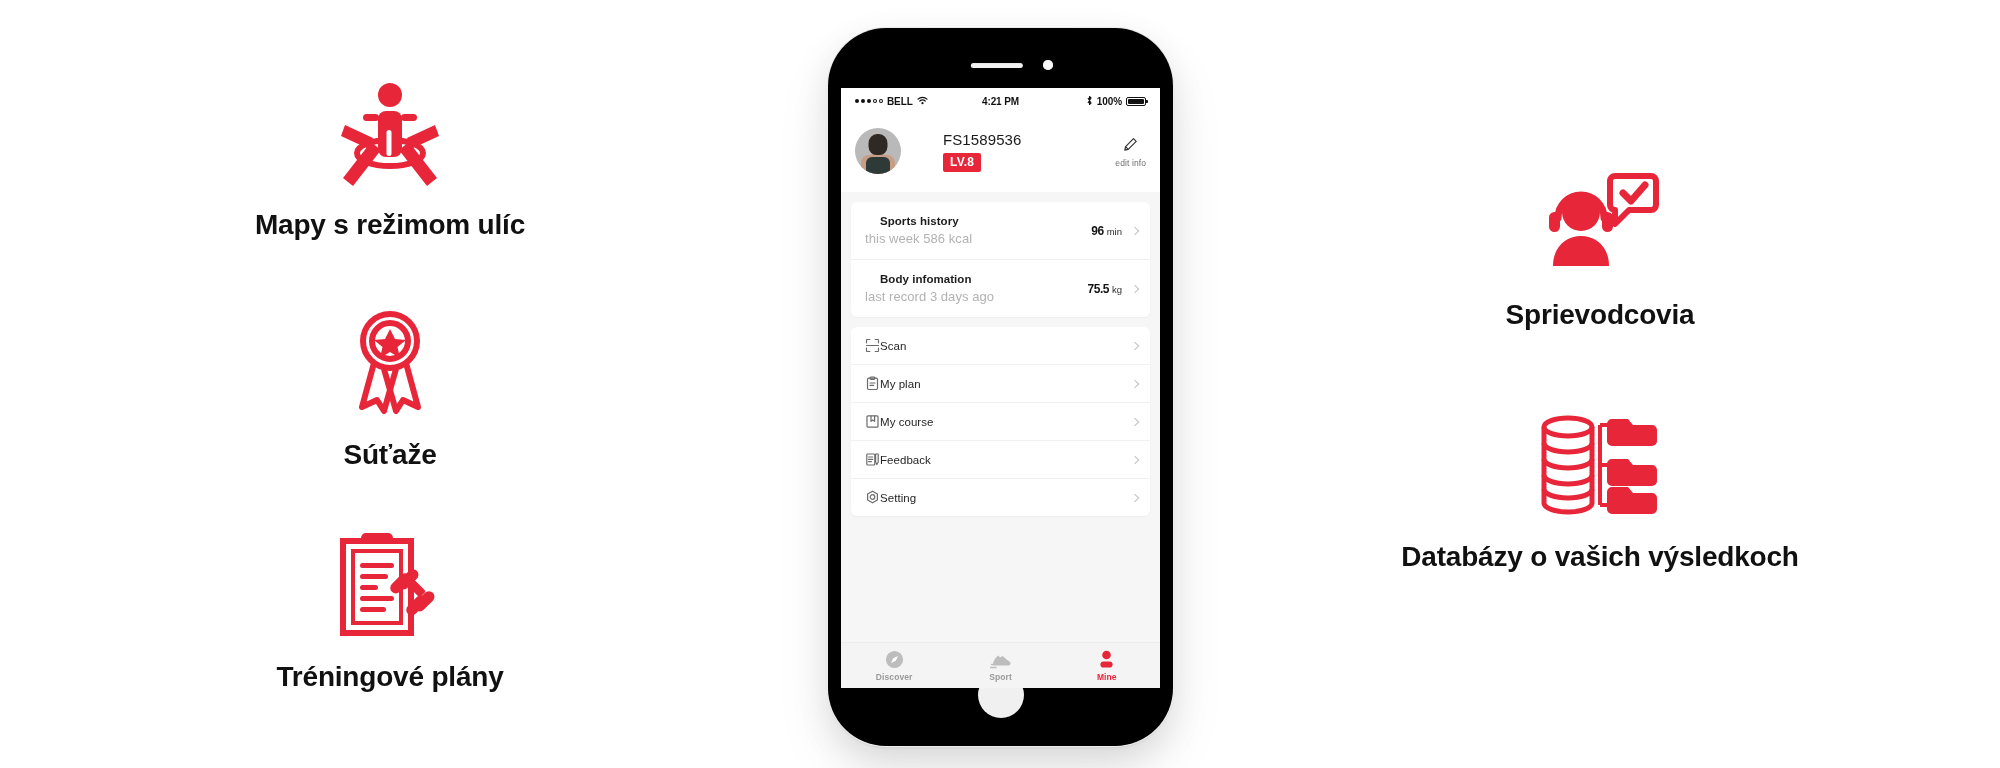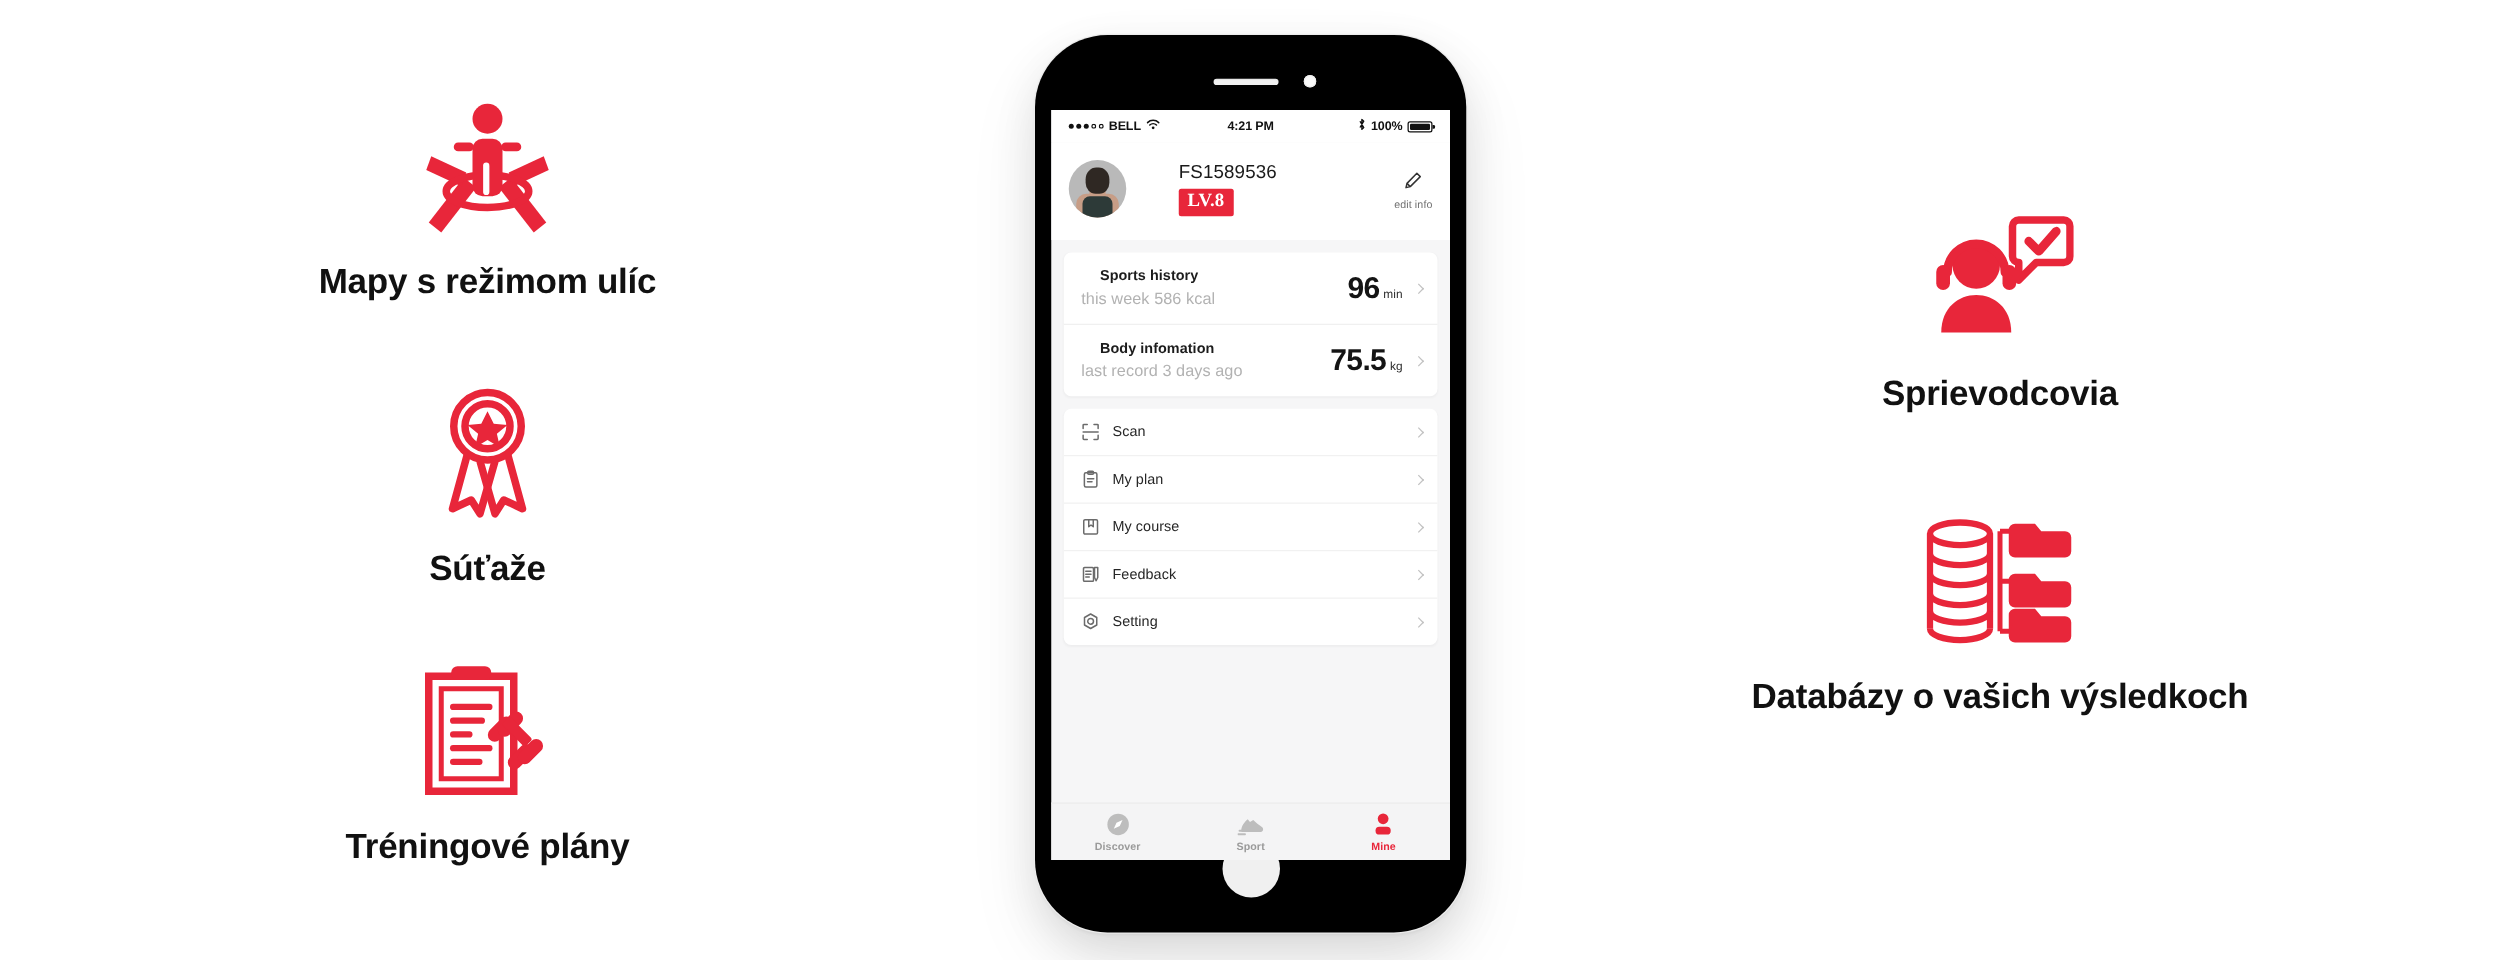--- a/index.html
+++ b/index.html
@@ -143,24 +143,23 @@
     width: 24px; height: 22px; border-radius: 6px 6px 0 0;
     background: #2d3a38;
   }
   .profile-mid { flex: 1; margin-left: 11px; }
   .username {
     font-size: 15px; color: #1a1a1a; letter-spacing: 0.1px;
   }
   .lv-badge {
     display: inline-block; margin-top: 5px;
     background: #e8263a; color: #ffffff;
-    font-size: 15px; font-weight: bold;
+    font-size: 12px; font-weight: bold;
     padding: 2px 7px 3px 7px; border-radius: 2px;
     letter-spacing: 0.2px;
-    font-family: Liberation Serif, serif;
   }
   .edit-info { text-align: center; flex: 0 0 auto; }
   .edit-info .pencil { height: 20px; display: flex; align-items: center; justify-content: center; }
   .edit-info .ei-label {
     font-size: 8.5px; color: #6f6f6f; margin-top: 4px; letter-spacing: 0.1px;
   }
 
   
   .card {
     background: #ffffff;
@@ -170,32 +169,31 @@
   }
   .stat-row {
     display: flex; align-items: center;
     padding: 13px 12px 13px 14px;
   }
   .stat-row + .stat-row { border-top: 1px solid #f0f0f0; }
   .stat-text { flex: 1; }
   .stat-title { font-size: 11.5px; color: #1c1c1c; font-weight: bold; letter-spacing: 0.05px; margin-left: 15px; }
   .stat-sub { font-size: 13px; color: #b2b2b2; margin-top: 4px; letter-spacing: 0.05px; }
   .stat-val { display: flex; align-items: baseline; gap: 3px; margin-right: 10px; }
-  .stat-num { font-size: 24px; font-weight: bold; color: #141414; letter-spacing: -0.5px; }
+  .stat-num { font-size: 12px; font-weight: bold; color: #141414; letter-spacing: -0.5px; }
   .stat-unit { font-size: 9.5px; color: #2b2b2b; }
   .chev {
     width: 6px; height: 6px; flex: 0 0 auto;
     border-right: 1.2px solid #c2c2c2; border-top: 1.2px solid #c2c2c2;
     transform: rotate(45deg);
   }
 
   .menu-row {
     display: flex; align-items: center;
     padding: 11px 12px 11px 14px;
-    gap: 10px;
   }
   .menu-row + .menu-row { border-top: 1px solid #f1f1f1; }
   .menu-ico { width: 15px; height: 15px; flex: 0 0 auto; display: flex; align-items: center; justify-content: center; }
   .menu-label { flex: 1; font-size: 11.5px; color: #262626; letter-spacing: 0.05px; }
 
   
   .tabbar {
     position: absolute; left: 0; bottom: 0;
     width: 100%; height: 46px;
     background: #f4f4f5;

